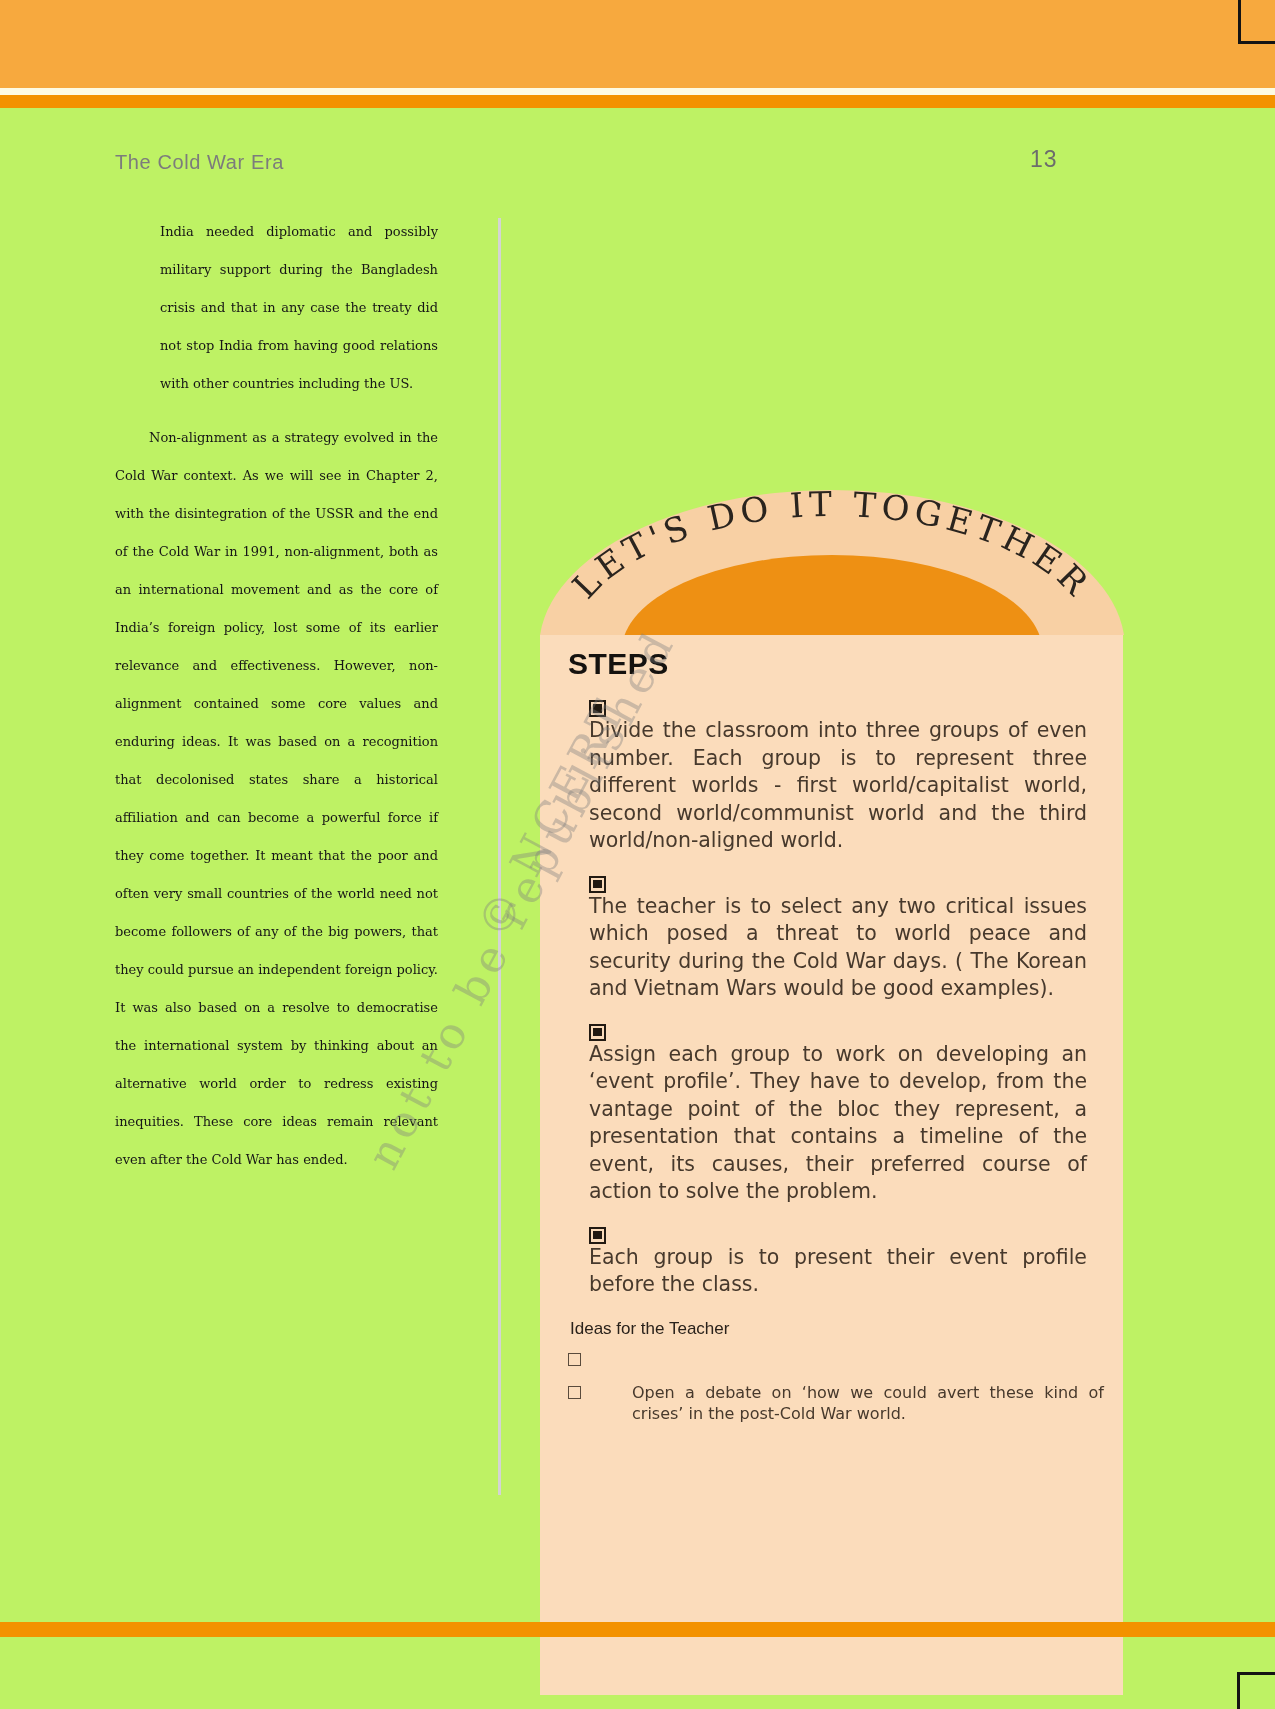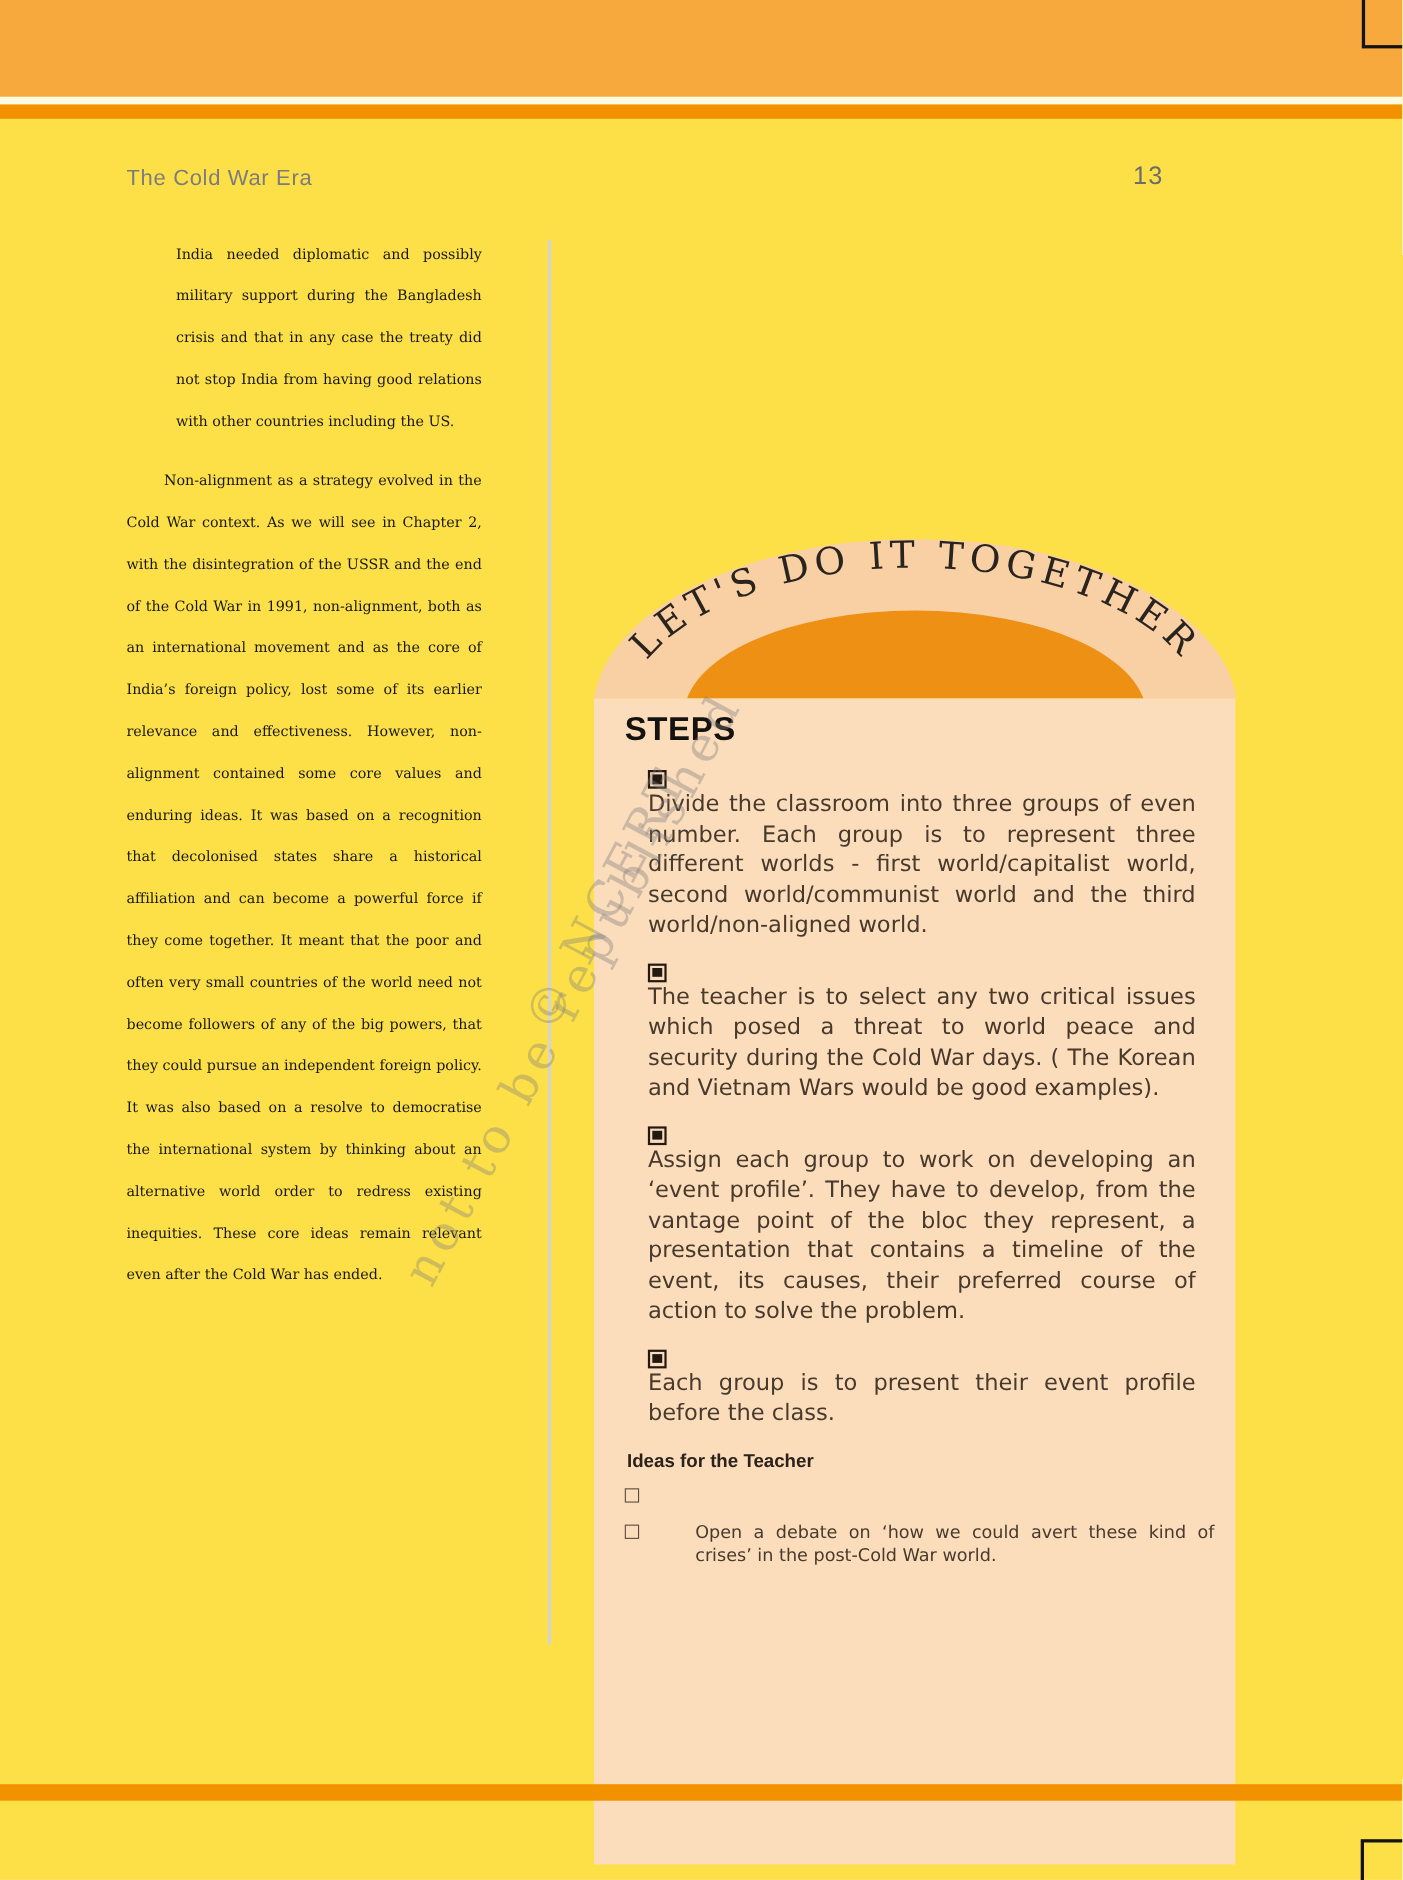--- a/index.html
+++ b/index.html
@@ -1,17 +1,17 @@
 <!DOCTYPE html>
 <html><head>
 <meta charset="utf-8">
 <style>
   html,body{margin:0;padding:0;background:#ffffff;}
   #page{
-    position:relative; width:1275px; height:1709px; background:#fde047;
+    position:relative; width:1275px; height:1709px; background:#bef264;
     overflow:hidden; font-family:"Liberation Sans", sans-serif;
   }
   
   .band-top{position:absolute;left:0;top:0;width:1275px;height:88px;background:#F7A93E;}
   .band-cream{position:absolute;left:0;top:88px;width:1275px;height:7px;background:#FDFBE3;}
   .band-orange{position:absolute;left:0;top:95px;width:1275px;height:13px;background:#F39200;}
   .corner-box-top{
     position:absolute;left:1238px;top:-10px;width:60px;height:48px;
     border:3px solid #141414;background:transparent;
   }
@@ -54,21 +54,21 @@
   .sq-filled{
     flex:0 0 auto;width:13px;height:13px;border:2.8px solid #221A12;
     position:relative;margin:5px 15px 0 0;
   }
   .sq-filled::after{content:"";position:absolute;inset:2.4px;background:#221A12;}
   .step-text{
     width:498px;font-family:"DejaVu Sans", sans-serif;font-size:20.5px;
     line-height:27.5px;color:#47392C;text-align:justify;
   }
   .teacher-heading{
-    margin:20px 0 10px 30px;font-size:17px;font-weight:bold;color:#2A221B;
+    margin:20px 0 10px 30px;font-size:17px;font-weight:normal;color:#2A221B;
     font-family:"Liberation Sans",sans-serif;
   }
   .tstep{display:flex;align-items:flex-start;margin:0 0 16px 0;padding-left:28px;}
   .sq-open{
     flex:0 0 auto;width:11px;height:11px;border:1.6px solid #5A4B3C;
     margin:4px 51px 0 0;background:transparent;
   }
   .tstep-text{
     width:472px;font-family:"DejaVu Sans", sans-serif;font-size:16px;
     line-height:21.8px;color:#47392C;text-align:justify;

